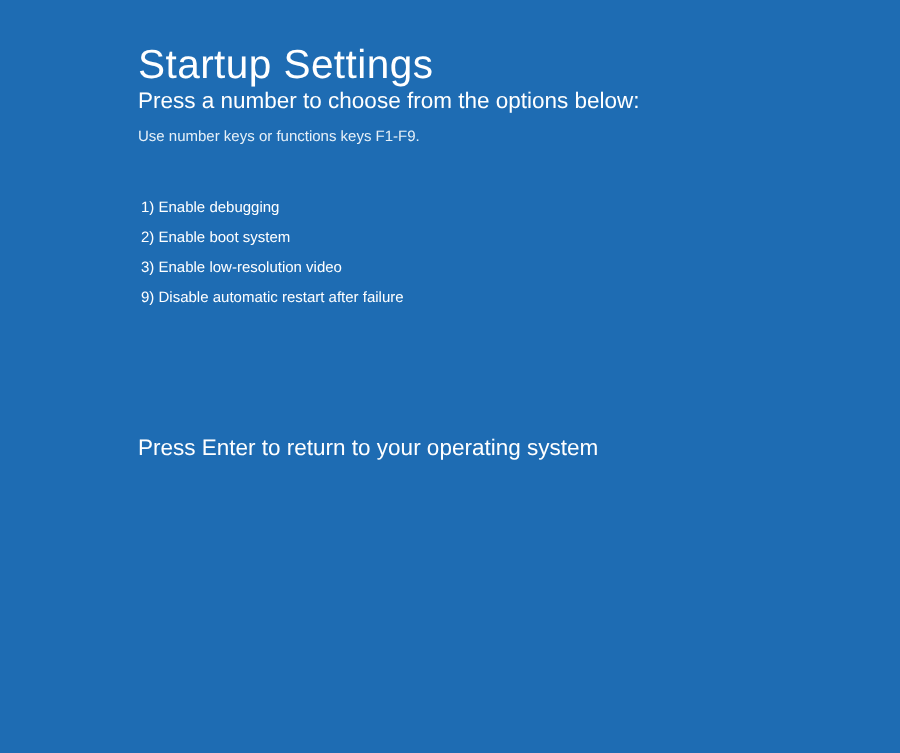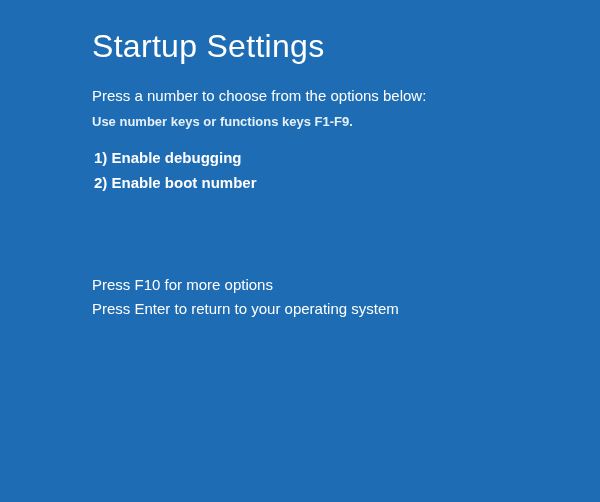--- a/index.html
+++ b/index.html
@@ -9,42 +9,41 @@
       background: #1e6cb3;
       font-family: "Segoe UI", Arial, sans-serif;
       color: #ffffff;
       overflow: hidden;
       font-weight: 300;
     }
     .container {
       padding: 28px 0 0 92px;
     }
     .title {
-      font-size: 32px;
+      font-size: 27px;
       font-weight: 300;
-      margin-bottom: 22px;
       letter-spacing: 0.3px;
     }
     .subtitle {
       font-size: 15px;
       font-weight: 400;
       margin-bottom: 10px;
     }
     .hint {
-      font-size: 13px;
-      font-weight: 700;
-      margin-bottom: 16px;
+      font-size: 10px;
+      font-weight: 400;
+      margin-bottom: 32px;
       color: #e6f0f8;
     }
     .options {
       margin-bottom: 78px;
     }
     .option-line {
-      font-size: 15px;
-      font-weight: 700;
+      font-size: 10px;
+      font-weight: 400;
       line-height: 1;
       padding: 5px 4px 5px 2px;
       display: inline-block;
       text-align: right;
     }
     .option-wrap {
       line-height: 1;
     }
     .highlight {
       border: 1.5px solid #c02020;
@@ -62,20 +61,21 @@
 </head>
 <body>
 
 <div class="container">
   <h1 class="title">Startup Settings</h1>
   <div class="subtitle">Press a number to choose from the options below:</div>
   <div class="hint">Use number keys or functions keys F1-F9.</div>
 
   <div class="options">
     <div class="option-wrap"><span class="option-line"><span>1</span>) <span>Enable debugging</span></span></div>
-    <div class="option-wrap"><span class="option-line"><span>2</span>) <span>Enable boot number</span></span></div>
+    <div class="option-wrap"><span class="option-line"><span>2</span>) <span>Enable boot system</span></span></div>
+    <div class="option-wrap"><span class="option-line"><span>3</span>) <span>Enable low-resolution video</span></span></div>
+    <div class="option-wrap"><span class="option-line"><span>9</span>) <span>Disable automatic restart after failure</span></span></div>
   </div>
 
   <div class="footer">
-    <div>Press F10 for more options</div>
     <div>Press Enter to return to your operating system</div>
   </div>
 </div>
 
 </body></html>

